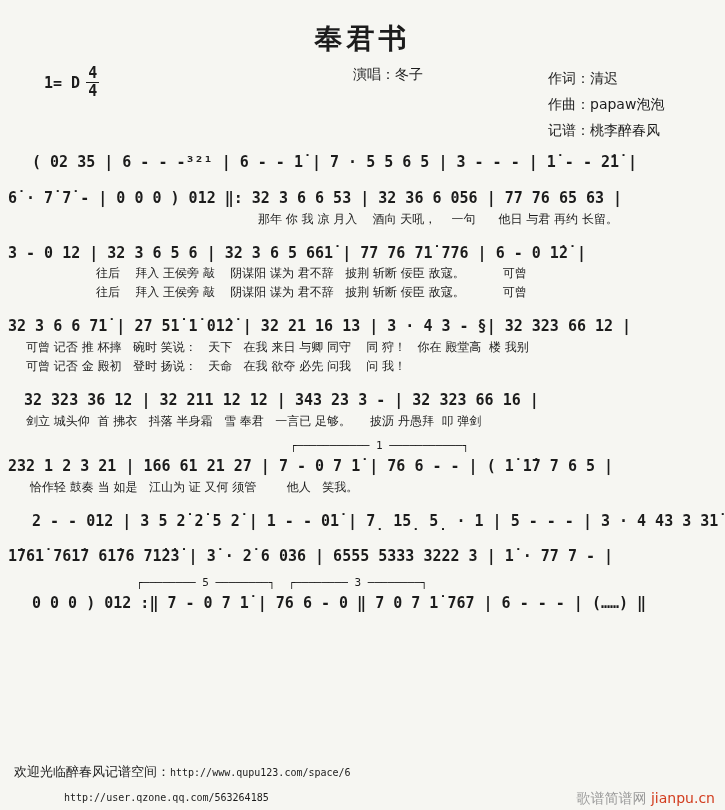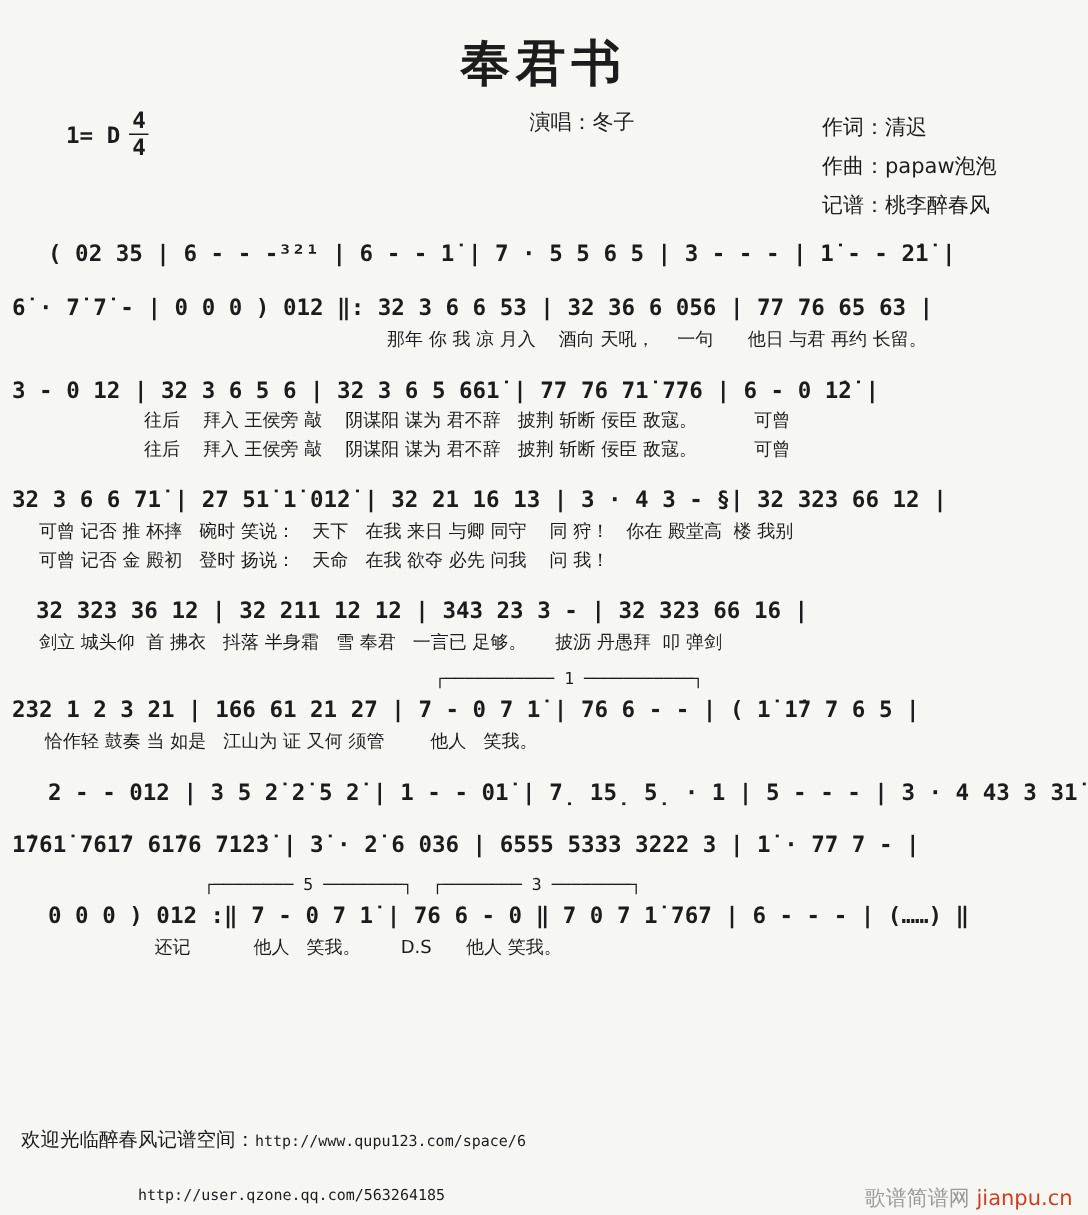--- a/index.html
+++ b/index.html
@@ -7,21 +7,21 @@
     width:725px;height:810px;
     background:#f6f6f2;
     color:#1c1c1c;
     font-family:"DejaVu Sans", sans-serif;
     position:relative;
     overflow:hidden;
   }
   .page{padding:4px 8px 0 8px;}
   .title{
     text-align:center;
-    font-size:33px;
+    font-size:28px;
     font-weight:bold;
     letter-spacing:4px;
     margin-top:16px;
     font-family:Liberation Sans, sans-serif;
   }
   .credits-row{
     position:relative;
     height:78px;
     font-size:14px;
   }
@@ -60,21 +60,21 @@
     white-space:pre;
     margin-top:4px;
     line-height:1.25;
   }
   .footer{
     position:absolute;
     left:0;bottom:6px;width:100%;
     font-size:13px;
   }
   .footer .welcome-line{padding-left:14px;white-space:pre;}
-  .footer .qq-line{padding-left:92px;margin-top:20px;white-space:pre;}
+  .footer .qq-line{padding-left:64px;margin-top:8px;white-space:pre;}
   .footer a{color:#1c1c1c;text-decoration:none;font-family:"DejaVu Sans Mono", monospace;font-size:10px;}
   .watermark{
     position:absolute;right:10px;bottom:2px;
     font-size:14px;
   }
   .watermark .wm-gray{color:#9a9a9a;}
   .watermark .wm-brand{color:#d23c1e;font-weight:normal;}
 </style>
 </head>
 <body>
@@ -139,21 +139,20 @@
       <div class="notation" style="padding-left:24px">2 - - 012 | 3 5 2̇ 2̇ 5 2̇ | 1 - - 01̇ | 7̣ 15̣ 5̣ · 1 | 5 - - - | 3 · 4 43 3 31̇ |</div>
     </div>
 
     <div>
       <div class="notation">1̇761̇ 761̇7 61̇76 71̇2̇3̇ | 3̇ · 2̇ 6 036 | 6555 5333 3222 3 | 1̇ · 77 7 - |</div>
     </div>
 
     <div>
       <div class="volta" style="padding-left:128px">┌──────── 5 ────────┐  ┌──────── 3 ────────┐</div>
       <div class="notation" style="padding-left:24px">0 0 0 ) 012 :‖ 7 - 0 7 1̇ | 76 6 - 0 ‖ 7 0 7 1̇ 767 | 6 - - - | (……) ‖</div>
-      <div class="lyric" style="padding-left:95px">还记           他人   笑我。       D.S      他人 笑我。</div>
     </div>
 
   </div>
 </div>
 
 <div class="footer">
   <div class="welcome-line"><span>欢迎光临醉春风记谱空间：</span><a href="#">http://www.qupu123.com/space/6</a></div>
   <div class="qq-line"><a href="#">http://user.qzone.qq.com/563264185</a></div>
 </div>
 

